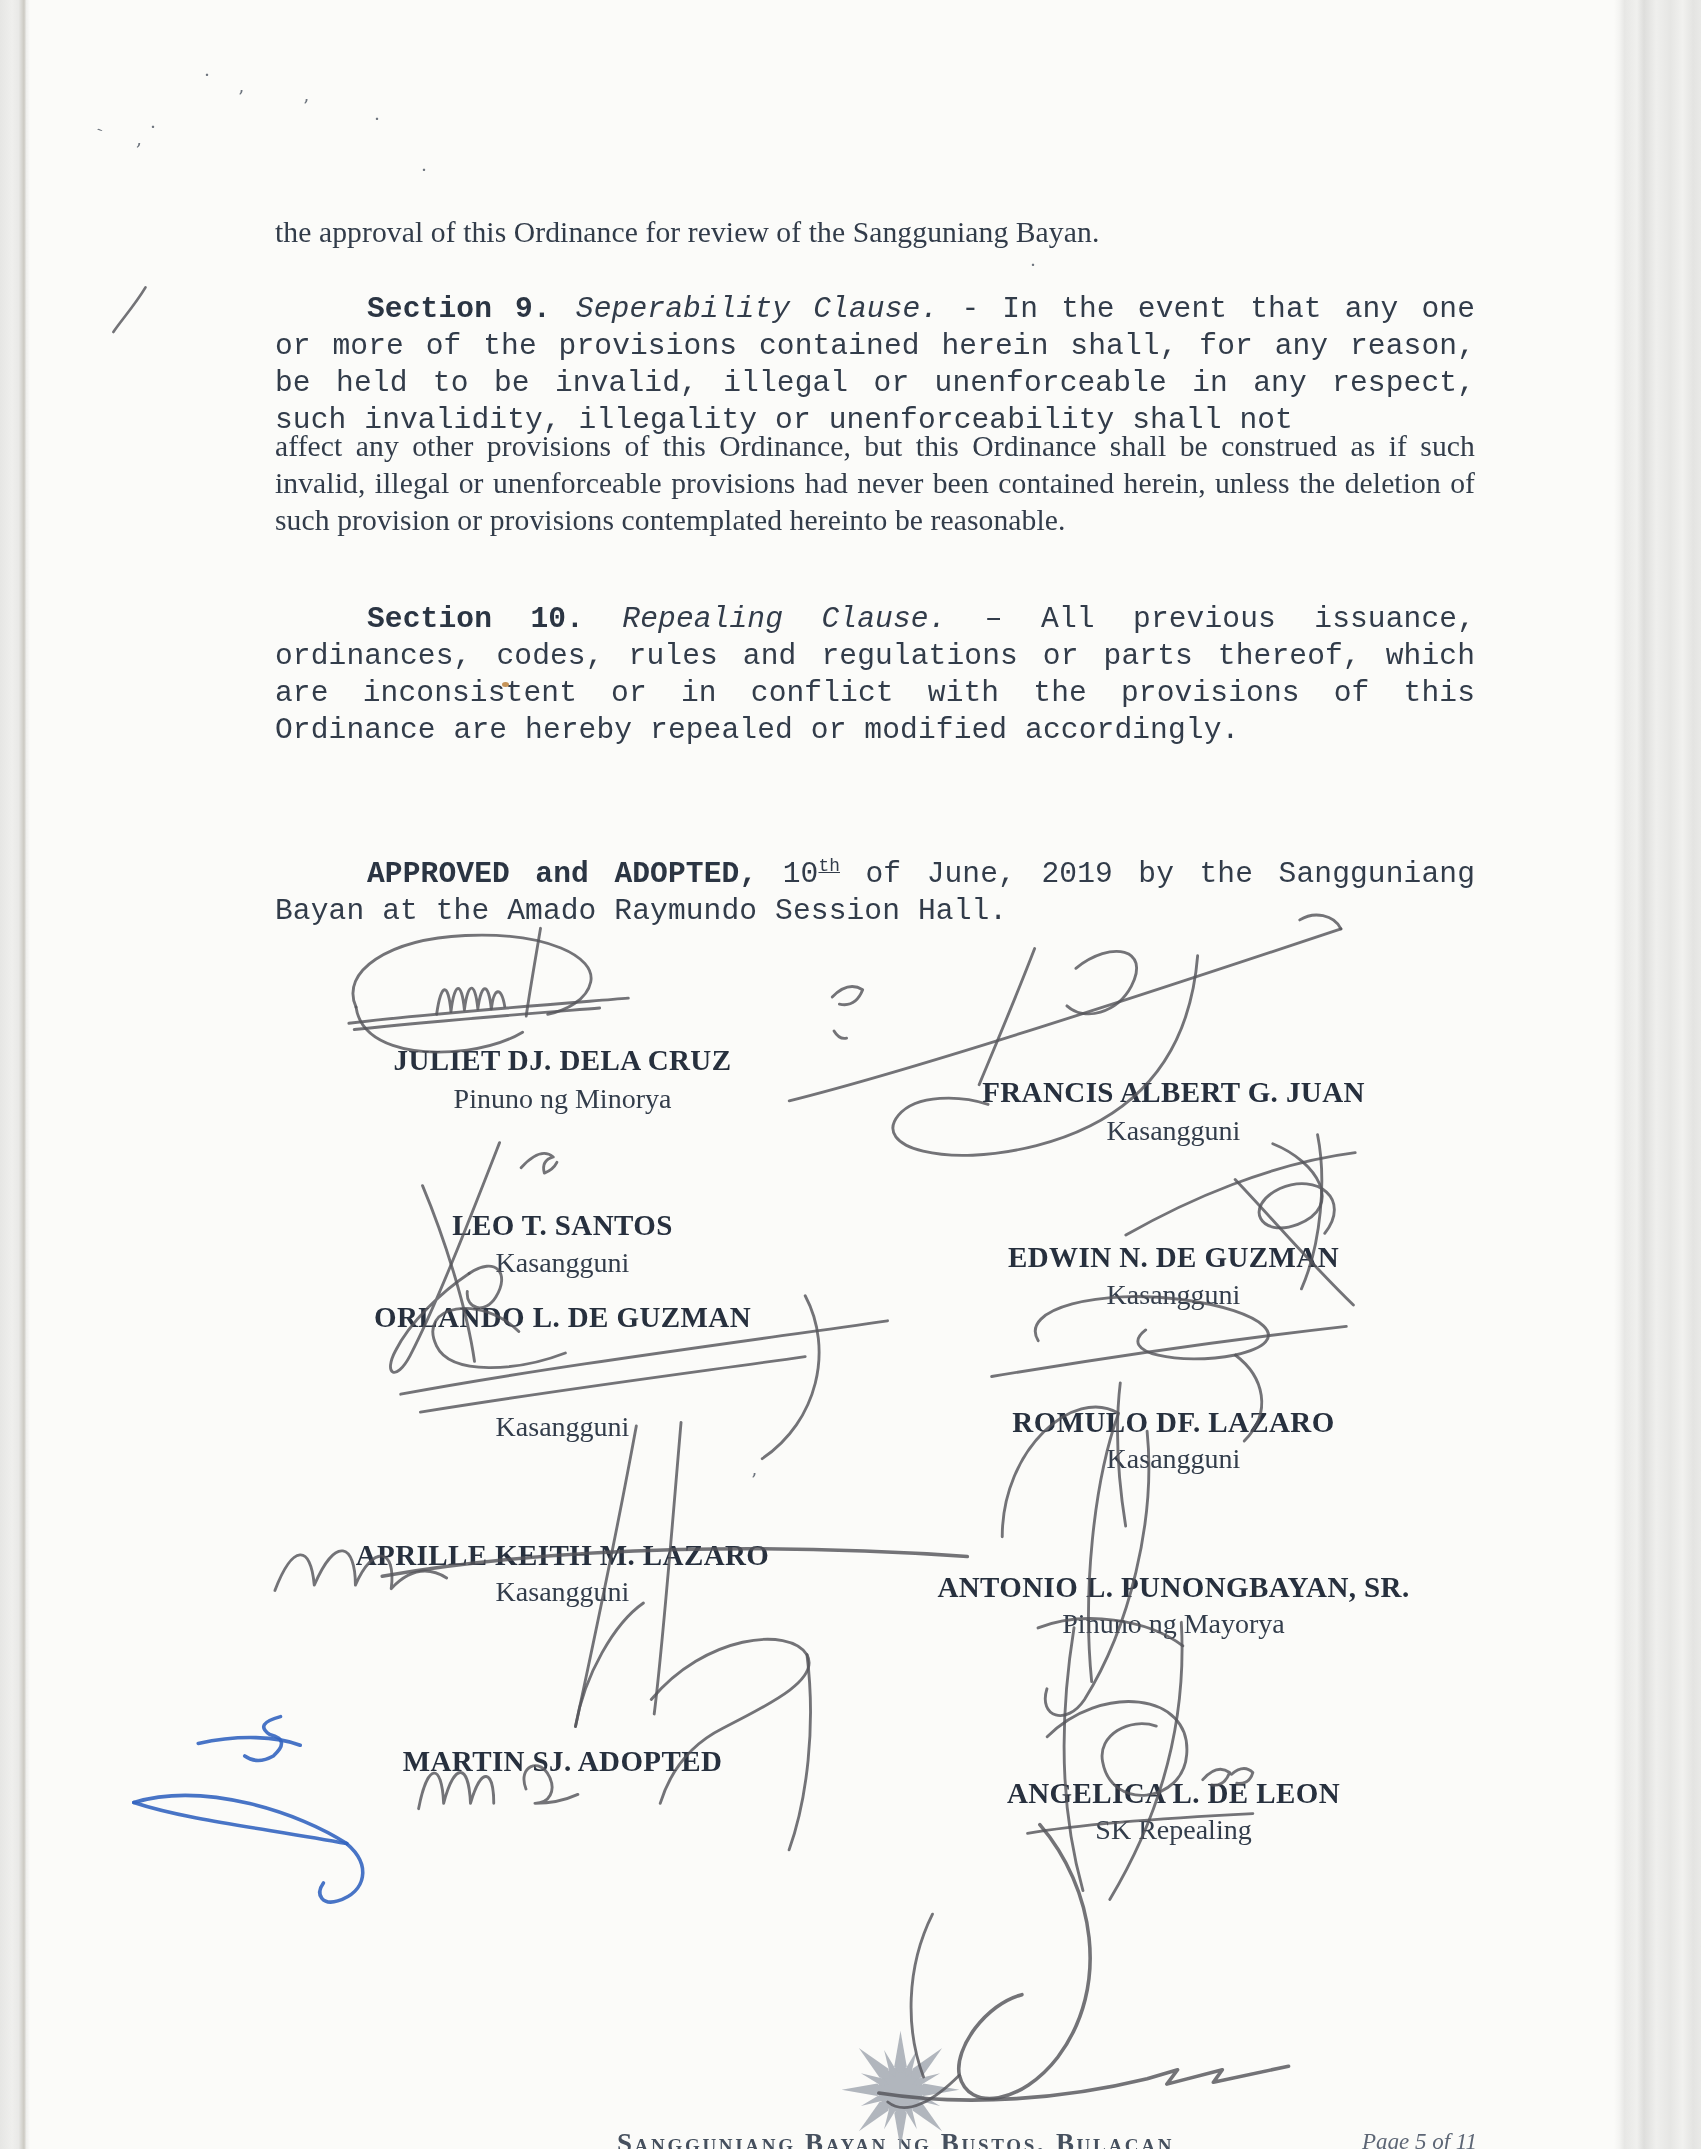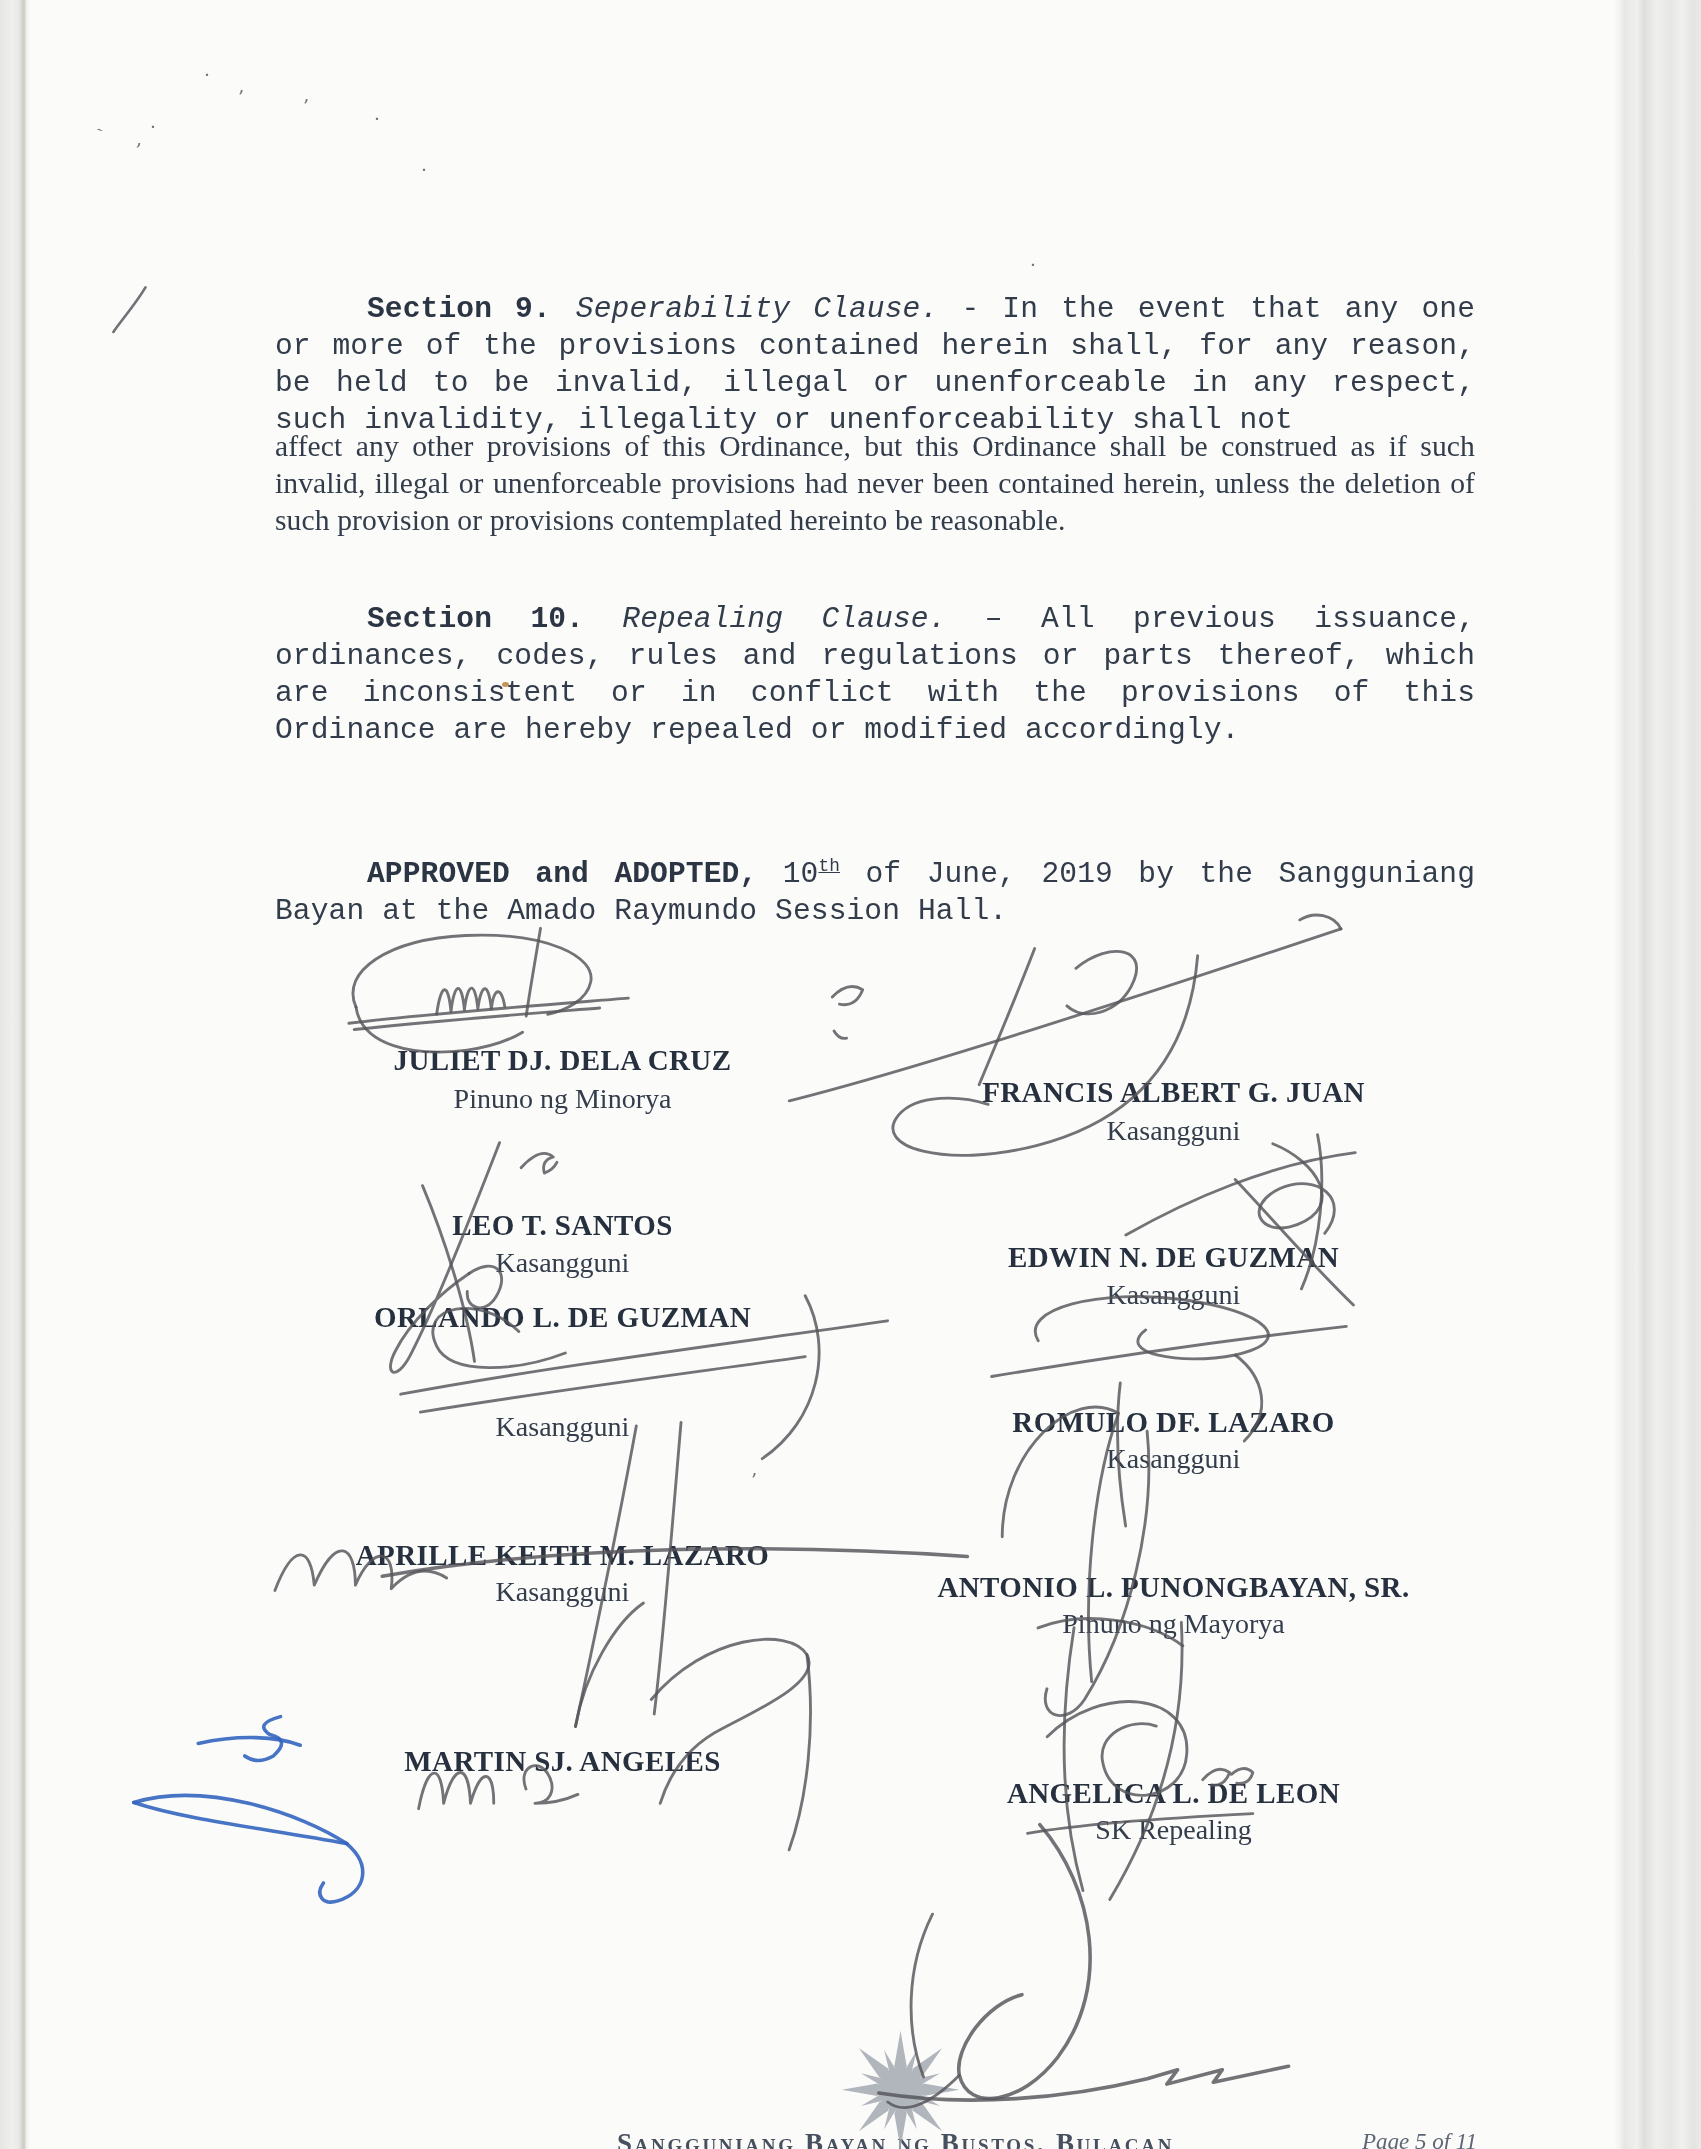--- a/index.html
+++ b/index.html
@@ -69,20 +69,23 @@
   <span class="spk" style="left:421px;top:158px">·</span>
   <span class="spk" style="left:136px;top:127px">,</span>
   <span class="spk" style="left:1030px;top:253px">·</span>
   <span class="spk" style="left:751px;top:1469px">’</span>
   <div class="odot" style="left:502px;top:682px"></div>
 
   <svg class="sig" style="left:106px;top:282px" width="54" height="58" viewBox="0 0 60 65">
     <path d="M44 6 C32 26 16 44 8 56" style="stroke-width:3"></path>
   </svg>
 
+  <p class="para" style="top:184px">
+    <span>the approval of this Ordinance for review of the Sangguniang Bayan.</span>
+  </p>
 
   <p class="para indent" style="top:261px">
     <span class="b gap">Section 9.</span><span class="i">Seperability Clause.</span><span> - In the event that any one or more of the provisions contained herein shall, for any reason, be held to be invalid, illegal or unenforceable in any respect, such invalidity, illegality or unenforceability shall not</span>
   </p>
 
   <p class="para" style="top:398px">
     <span>affect any other provisions of this Ordinance, but this Ordinance shall be construed as if such invalid, illegal or unenforceable provisions had never been contained herein, unless the deletion of such provision or provisions contemplated hereinto be reasonable.</span>
   </p>
 
   <p class="para indent" style="top:571px">
@@ -107,21 +110,21 @@
   <div class="sig-name col-l" style="top:1301px">ORLANDO L. DE GUZMAN</div>
   <div class="sig-title col-l" style="top:1411px">Kasangguni</div>
   <div class="sig-name col-r" style="top:1374px">ROMULO DF. LAZARO</div>
   <div class="sig-title col-r" style="top:1411px">Kasangguni</div>
 
   <div class="sig-name col-l" style="top:1539px">APRILLE KEITH M. LAZARO</div>
   <div class="sig-title col-l" style="top:1576px">Kasangguni</div>
   <div class="sig-name col-r" style="top:1539px">ANTONIO L. PUNONGBAYAN, SR.</div>
   <div class="sig-title col-r" style="top:1576px">Pinuno ng Mayorya</div>
 
-  <div class="sig-name col-l" style="top:1745px">MARTIN SJ. ANGELES</div>
+  <div class="sig-name col-l" style="top:1745px">MARTIN SJ. ADOPTED</div>
   <div class="sig-name col-r" style="top:1745px">ANGELICA L. DE LEON</div>
   <div class="sig-title col-r" style="top:1782px">SK Repealing</div>
 
   <svg class="sig" style="left:322px;top:921px" width="412" height="157" viewBox="0 0 460 175">
     <path d="M38 96 C20 56 74 20 160 16 C252 12 306 40 300 68 C296 88 272 100 252 104"></path>
     <path d="M38 96 C44 138 100 152 162 144 C196 139 214 130 224 124"></path>
     <path d="M244 8 C238 44 232 78 228 106"></path>
     <path d="M128 104 c5 -36 13 -36 16 -3 c4 -34 12 -34 15 -2 c4 -32 12 -32 15 -1 c4 -30 12 -30 15 0 c3 -24 11 -26 15 -3"></path>
     <path d="M30 114 C130 102 268 92 342 86"></path>
     <path d="M36 121 C140 110 248 102 310 97"></path>

